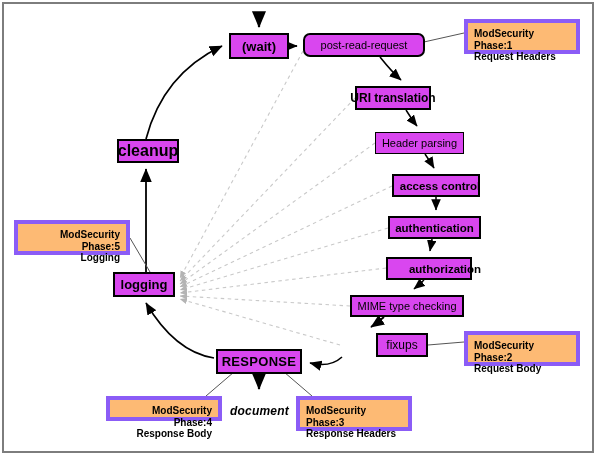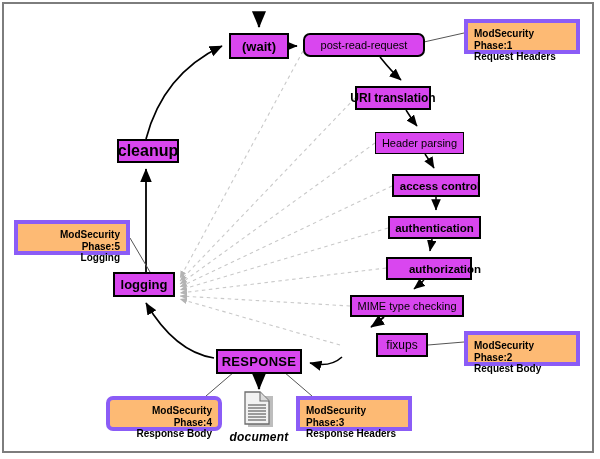--- a/index.html
+++ b/index.html
@@ -9,21 +9,21 @@
   svg#wires{position:absolute;left:0;top:0;width:600px;height:459px;}
   .node{position:absolute;box-sizing:border-box;background:#d946ef;display:flex;align-items:center;justify-content:center;white-space:nowrap;color:#000;}
   .nb{border:2.5px solid #000;}          
   .nt{border:1px solid #000;}            
   .tb{font-weight:bold;}
   .tn{font-weight:normal;}
   .note{position:absolute;box-sizing:border-box;background:#fdba74;border:4px solid #8b5cf6;
         font-size:10px;font-weight:bold;line-height:11.5px;color:#000;padding:5px 6px;}
   .note.right{text-align:right;}
   .note.left{text-align:left;}
-  .doc-wrap{position:absolute;display:flex;flex-direction:column;align-items:center;}
+  .doc-wrap{position:absolute;display:flex;flex-direction:row;align-items:center;}
   .doc-label{font-style:italic;font-weight:bold;font-size:12px;color:#000;margin-top:1px;letter-spacing:.2px;}
 </style>
 </head>
 <body>
 
 <div id="canvas">
 
   <div id="frame"></div>
 
   <svg id="wires" viewBox="0 0 600 459">
@@ -154,21 +154,21 @@
     <div>Request Headers</div>
   </div>
   <div class="note left" style="left:464px;top:331px;width:116px;height:35px;">
     <div>ModSecurity Phase:2</div>
     <div>Request Body</div>
   </div>
   <div class="note left" style="left:296px;top:396px;width:116px;height:35px;">
     <div>ModSecurity Phase:3</div>
     <div>Response Headers</div>
   </div>
-  <div class="note right" style="left:106px;top:396px;width:116px;height:35px;border-radius:7px;">
+  <div class="note right" style="left:106px;top:396px;width:116px;height:25px;">
     <div>ModSecurity Phase:4</div>
     <div>Response Body</div>
   </div>
   <div class="note right" style="left:14px;top:220px;width:116px;height:35px;padding-left:31px;">
     <div>ModSecurity Phase:5</div>
     <div>Logging</div>
   </div>
 
   <div class="doc-wrap" style="left:230px;top:391px;width:58px;">
     <svg width="34" height="38" viewBox="0 0 34 38">

